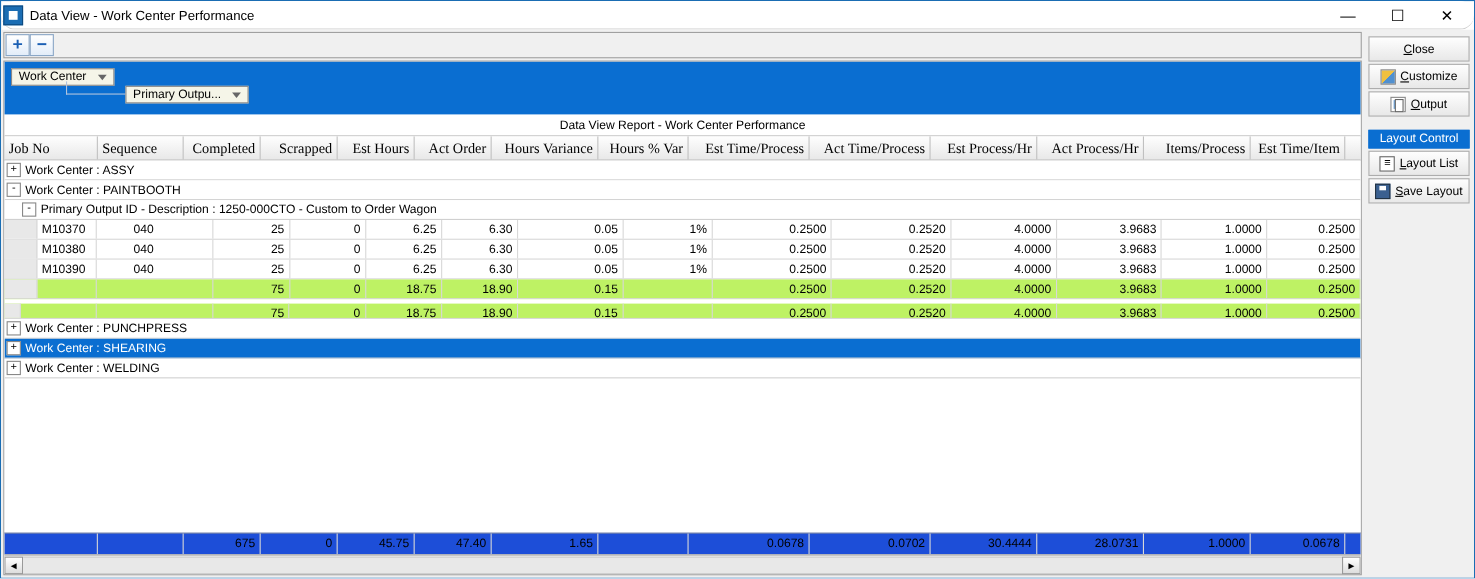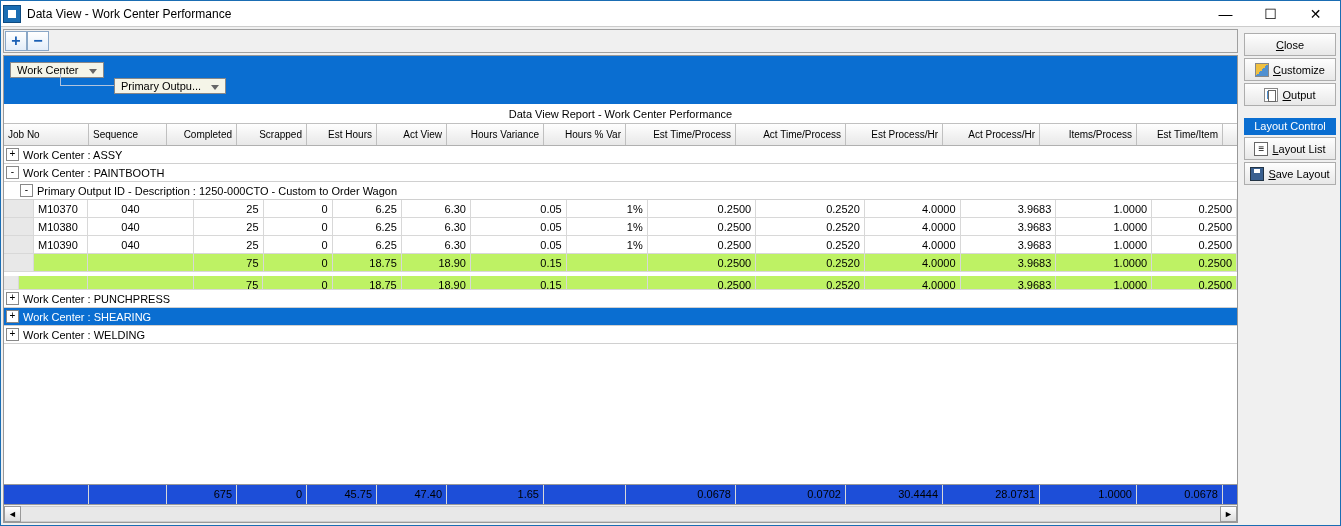--- a/index.html
+++ b/index.html
@@ -1,20 +1,20 @@
 <!DOCTYPE html>
 <html><head>
 <meta charset="utf-8">
 <style>
 * { box-sizing: border-box; margin: 0; padding: 0; }
 body { font-family: "Segoe UI", Tahoma, Arial, sans-serif; font-size: 11px; background: #fff; overflow: hidden; }
 
 .window { width: 1341px; height: 526px; border: 1px solid #1a6db3; display: flex; flex-direction: column; }
 
-.titlebar { height: 26px; background: #fff; display: flex; align-items: center; padding: 0 2px; border-bottom: 1px solid #ccc; }
+.titlebar { height: 26px; background: #fff; display: flex; align-items: center; padding: 0 2px; border-bottom: 1px solid #ccc; border-radius: 13px; }
 .titlebar .app-icon { width: 18px; height: 18px; background: #1a6db3; border: 1px solid #0d4a80; margin-right: 6px; position: relative; }
 .titlebar .app-icon::after { content: ""; position: absolute; width: 8px; height: 8px; background: #fff; left: 4px; top: 4px; }
 .titlebar .title-text { flex: 1; font-size: 12px; color: #000; }
 .titlebar .win-buttons { display: flex; }
 .titlebar .win-buttons div { width: 45px; height: 24px; display: flex; align-items: center; justify-content: center; font-size: 14px; cursor: pointer; }
 
 .content-area { flex: 1; display: flex; background: #f0f0f0; overflow: hidden; }
 
 .left-pane { flex: 1; display: flex; flex-direction: column; padding: 2px; overflow: hidden; }
 .right-pane { width: 100px; padding: 6px 4px; display: flex; flex-direction: column; gap: 2px; }
@@ -27,21 +27,21 @@
 .group-panel { background: #0a6ed1; color: #fff; padding: 4px 4px 0 4px; height: 48px; position: relative; }
 .group-chip { display: inline-block; background: #f5f5e8; color: #000; border: 1px solid #888; padding: 1px 6px; font-size: 11px; position: relative; }
 .group-chip::after { content: ""; display: inline-block; width: 0; height: 0; border-left: 4px solid transparent; border-right: 4px solid transparent; border-top: 5px solid #666; margin-left: 10px; vertical-align: middle; }
 .chip1 { position: absolute; top: 6px; left: 6px; }
 .chip2 { position: absolute; top: 22px; left: 110px; }
 .chip-line { position: absolute; border-left: 1px solid #b0c4de; border-bottom: 1px solid #b0c4de; width: 60px; height: 12px; top: 18px; left: 56px; }
 
 .report-title-row { height: 20px; border-bottom: 1px solid #c0c0c0; text-align: center; line-height: 20px; background: #fff; font-size: 11px; }
 
 .header-row { display: flex; height: 22px; background: linear-gradient(#fefefe,#e8e8e8); border-bottom: 1px solid #b0b0b0; }
-.hcell { border-right: 1px solid #c0c0c0; padding: 0 4px; line-height: 22px; overflow: hidden; white-space: nowrap; text-align: right; font-size: 10px; }
+.hcell { border-right: 1px solid #c0c0c0; padding: 0 4px; line-height: 22px; overflow: hidden; white-space: nowrap; text-align: right; font-size: 13px; font-family: Liberation Serif, serif; }
 .hcell.left { text-align: left; }
 
 .grid-body { flex: 1; overflow-y: auto; overflow-x: hidden; position: relative; background: #fff; }
 
 .group-row { display: flex; align-items: center; height: 18px; border-bottom: 1px solid #d0d0d0; background: #fff; font-size: 11px; padding-left: 2px; }
 .group-row.selected { background: #0a6ed1; color: #fff; }
 .group-row .exp { width: 13px; height: 13px; border: 1px solid #888; background: #fff; color: #000; font-size: 10px; line-height: 10px; text-align: center; margin-right: 4px; cursor: pointer; flex-shrink: 0; }
 .group-row.level1 { padding-left: 16px; }
 
 .data-row { display: flex; height: 18px; border-bottom: 1px solid #d8d8d8; font-size: 11px; }
@@ -111,21 +111,21 @@
         </div>
 
         <div class="report-title-row">Data View Report - Work Center Performance</div>
 
         <div class="header-row">
           <div class="hcell left c-job">Job No</div>
           <div class="hcell left c-seq">Sequence</div>
           <div class="hcell c-comp">Completed</div>
           <div class="hcell c-scrap">Scrapped</div>
           <div class="hcell c-esth">Est Hours</div>
-          <div class="hcell c-acth">Act View</div>
+          <div class="hcell c-acth">Act Order</div>
           <div class="hcell c-hvar">Hours Variance</div>
           <div class="hcell c-hpvar">Hours % Var</div>
           <div class="hcell c-etp">Est Time/Process</div>
           <div class="hcell c-atp">Act Time/Process</div>
           <div class="hcell c-eph">Est Process/Hr</div>
           <div class="hcell c-aph">Act Process/Hr</div>
           <div class="hcell c-ipp">Items/Process</div>
           <div class="hcell c-eti">Est Time/Item</div>
         </div>
 

